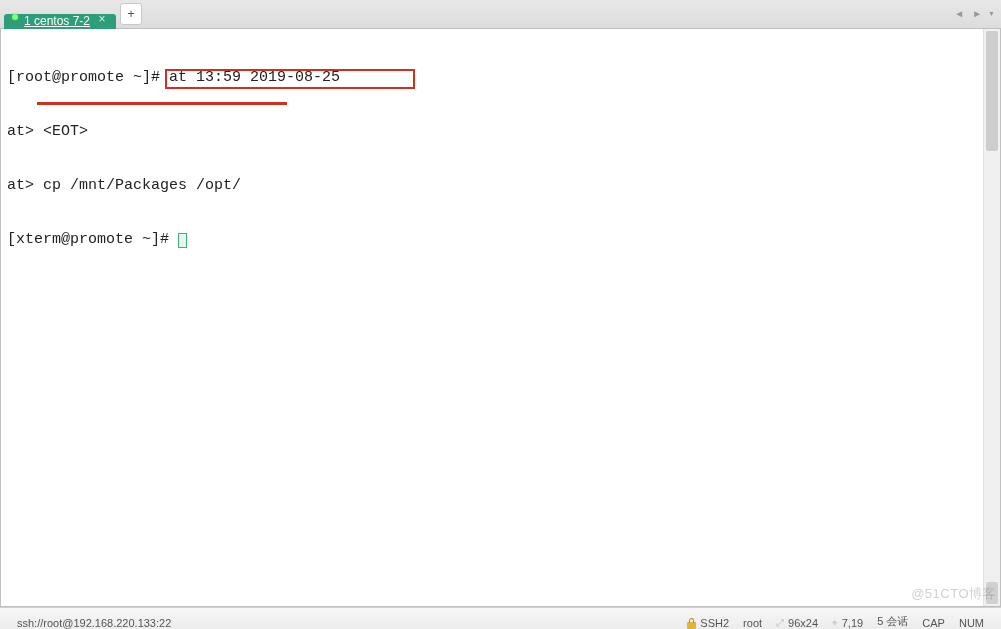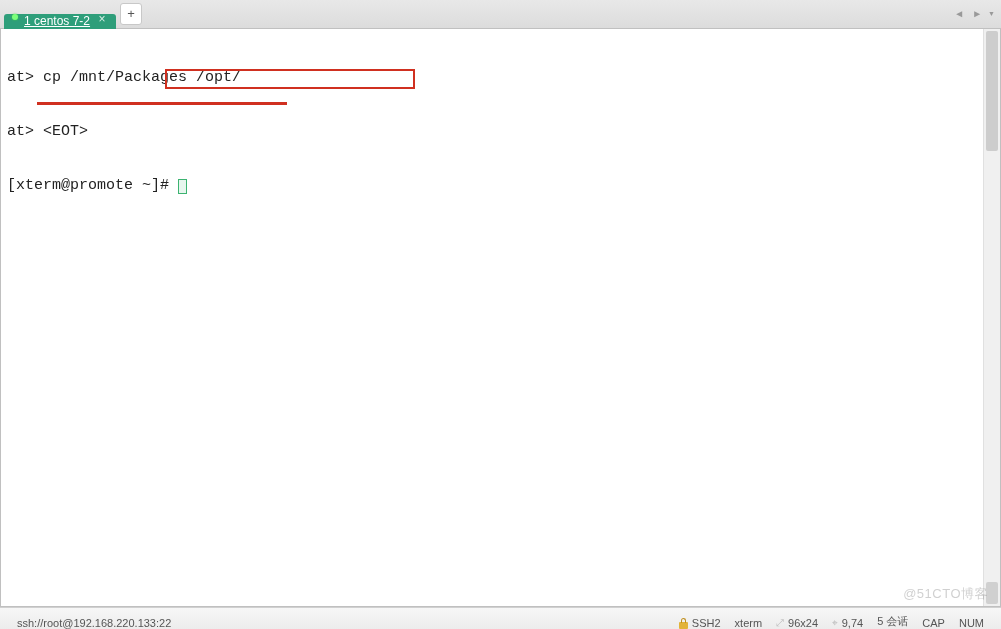--- a/index.html
+++ b/index.html
@@ -162,21 +162,21 @@
       position: absolute;
       top: 0; left: 2px;
       width: 3px; height: 4px;
       border: 1px solid #c09020;
       border-bottom: none;
       border-radius: 3px 3px 0 0;
     }
     .dim-icon { color: #bbb; font-size: 10px; }
     .watermark {
       position: absolute;
-      right: 13px;
+      right: 5px;
       bottom: 26px;
       font-size: 13px;
       color: rgba(120,120,120,0.35);
       letter-spacing: 0.5px;
       pointer-events: none;
     }
     .small-tri {
       position: absolute;
       right: 94px;
       bottom: 4px;
@@ -196,50 +196,51 @@
   <div class="new-tab">+</div>
   <div class="tab-nav">
     <span class="nav-arrow">◄</span>
     <span class="nav-arrow">►</span>
     <span class="nav-drop">▼</span>
   </div>
 </div>
 
 <div class="terminal-wrapper">
   <div class="terminal">
+    <div>[root@promote ~]# at 13:59 2019-08-25</div>
+    <div>at&gt; &lt;EOT&gt;</div>
     <div>at&gt; cp /mnt/Packages /opt/</div>
-    <div>at&gt; &lt;EOT&gt;</div>
     <div><span>[xterm@promote ~]# </span><span class="cursor-block"></span></div>
     <div class="highlight-box" style="left:164px;top:40px;width:250px;height:20px;"></div>
     <div class="underline-red" style="left:36px;top:73px;width:250px;height:0;"></div>
   </div>
   <div class="scrollbar">
     <div class="scroll-thumb"></div>
     <div class="scroll-thumb-bottom"></div>
   </div>
 </div>
 
 <div class="status-bar">
   <div class="status-left status-item">
     <span>ssh://root@192.168.220.133:22</span>
   </div>
   <div class="status-item">
     <span class="lock-icon"></span>
     <span>SSH2</span>
   </div>
   <div class="status-item">
-    <span>xterm</span>
+    <span>root</span>
   </div>
   <div class="status-item">
     <span class="dim-icon">⤢</span>
     <span>96x24</span>
   </div>
   <div class="status-item">
     <span class="dim-icon">⌖</span>
-    <span>9,74</span>
+    <span>7,19</span>
   </div>
   <div class="status-item">
     <span>5 会话</span>
     <span class="small-tri">▲</span>
   </div>
   <div class="status-item">CAP</div>
   <div class="status-item">NUM</div>
 </div>
 
 <div class="watermark">@51CTO博客</div>

